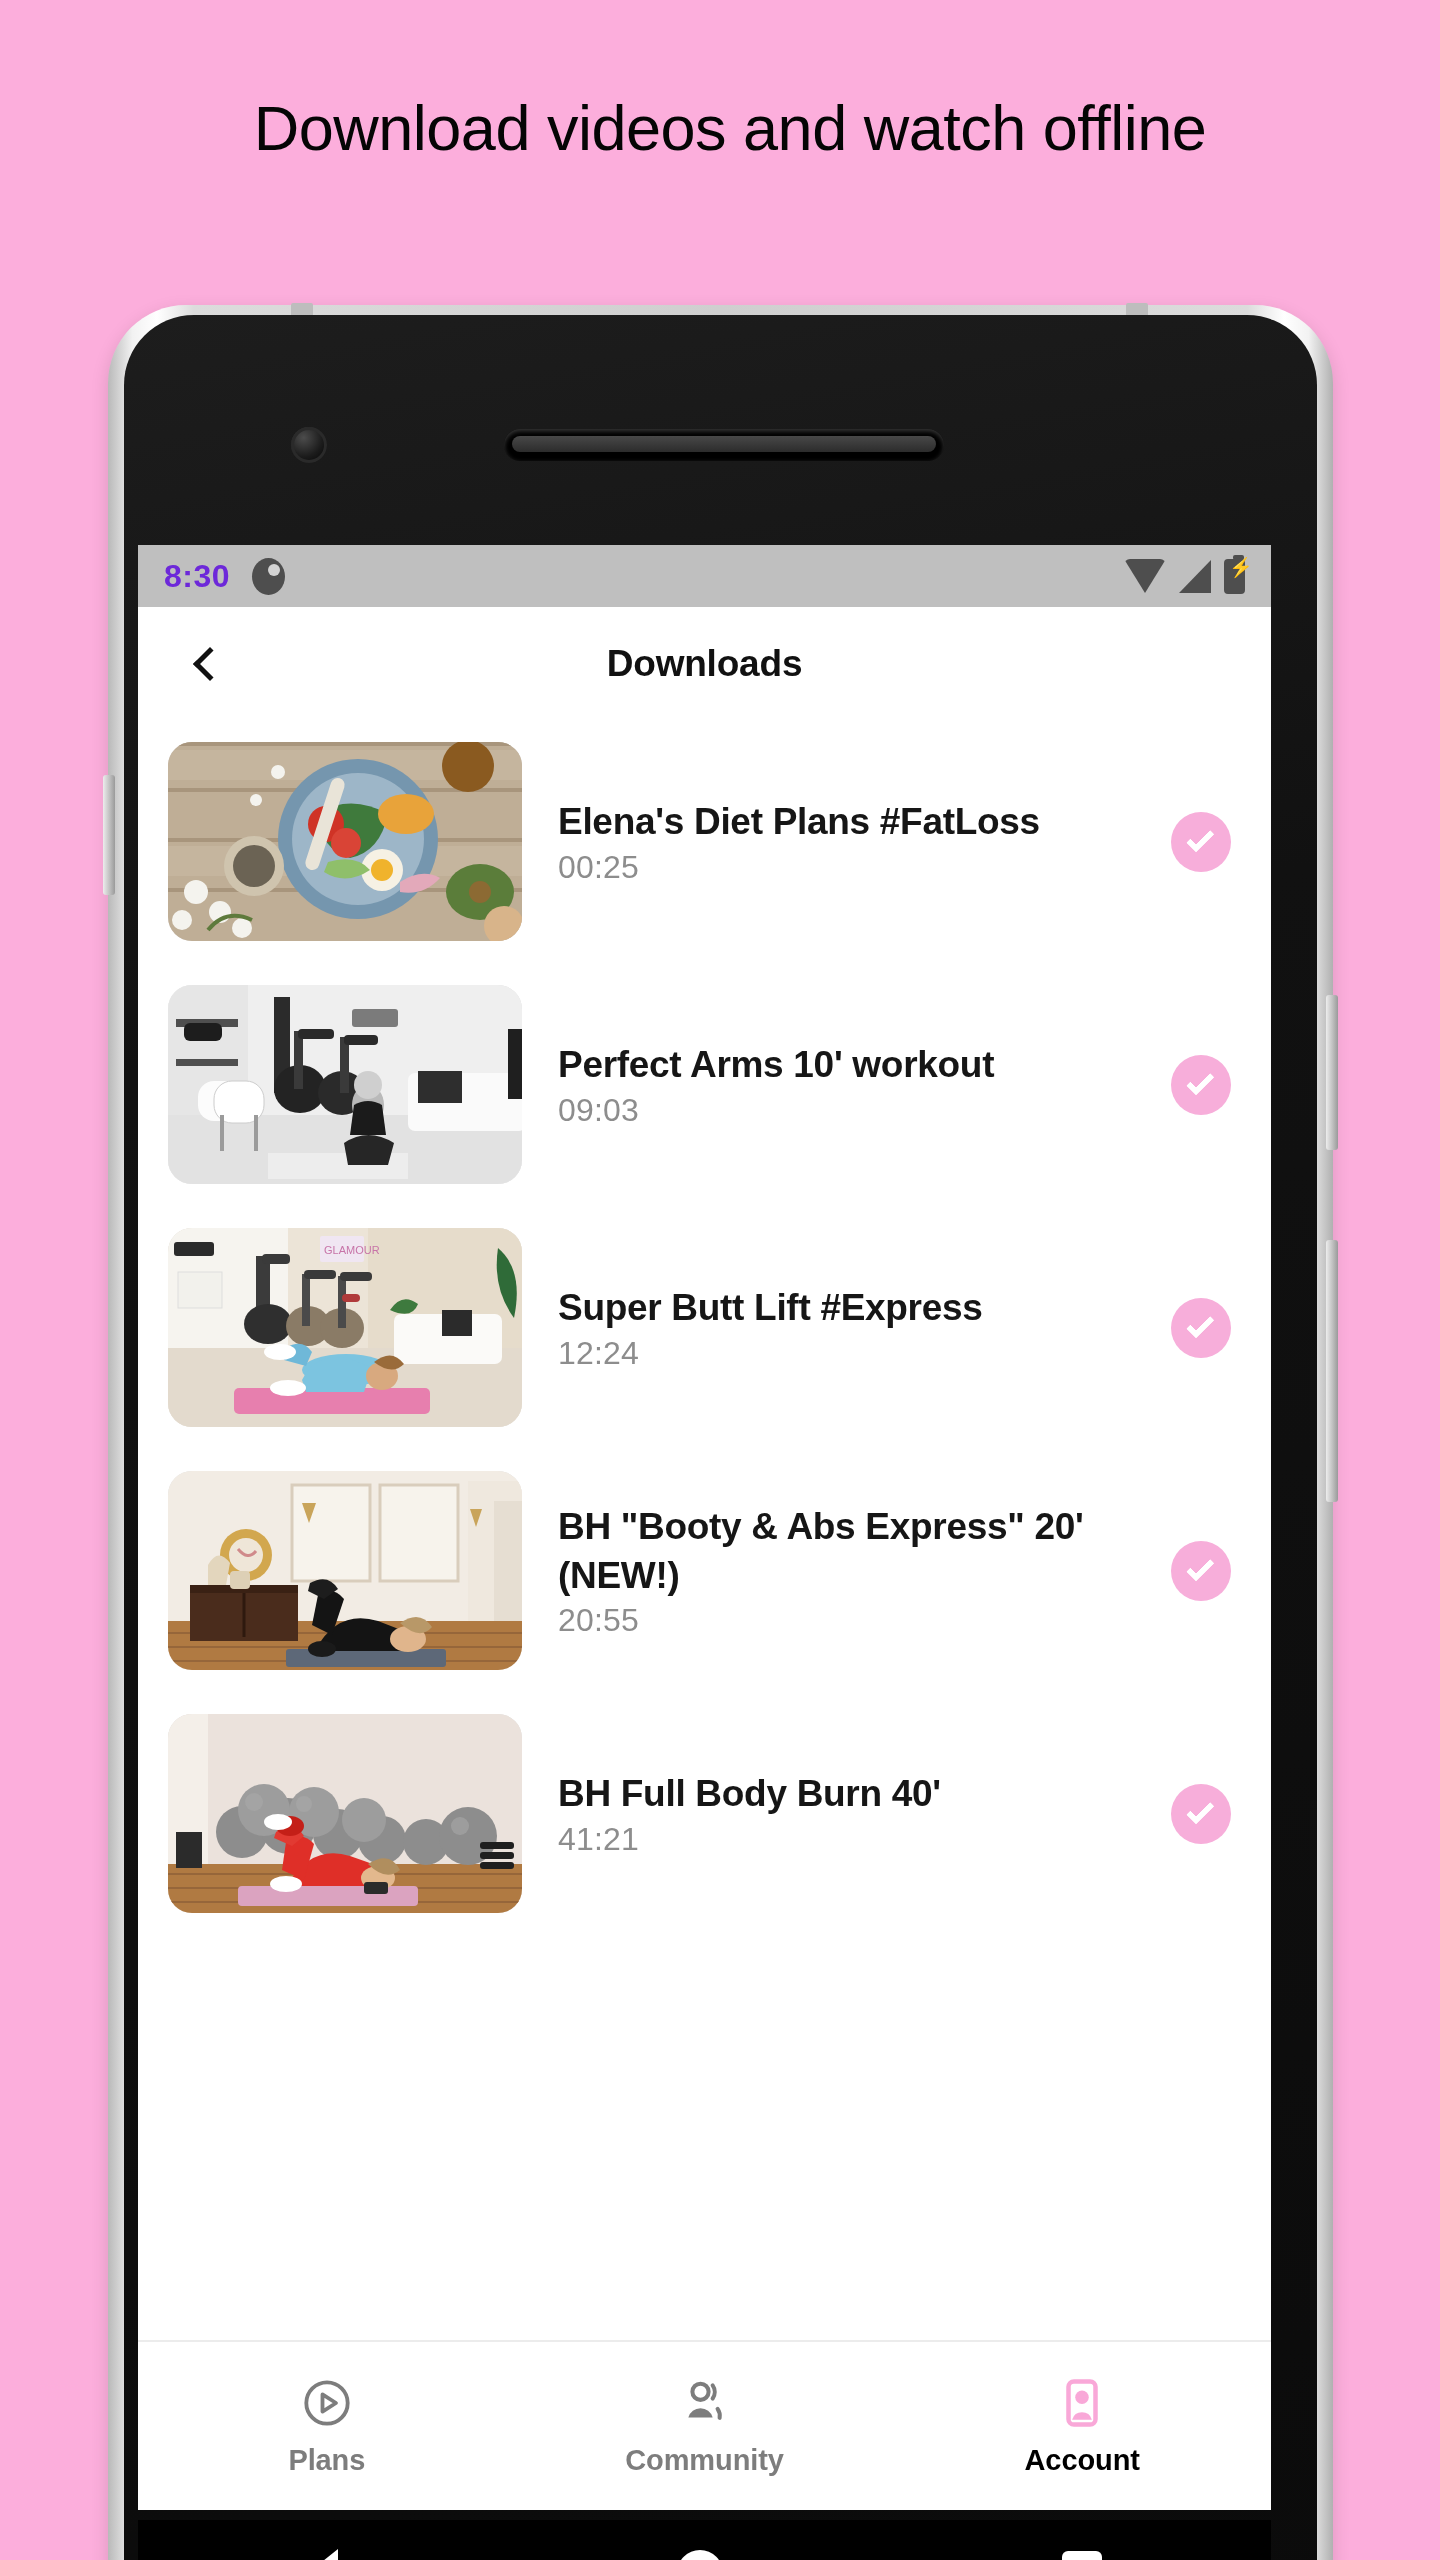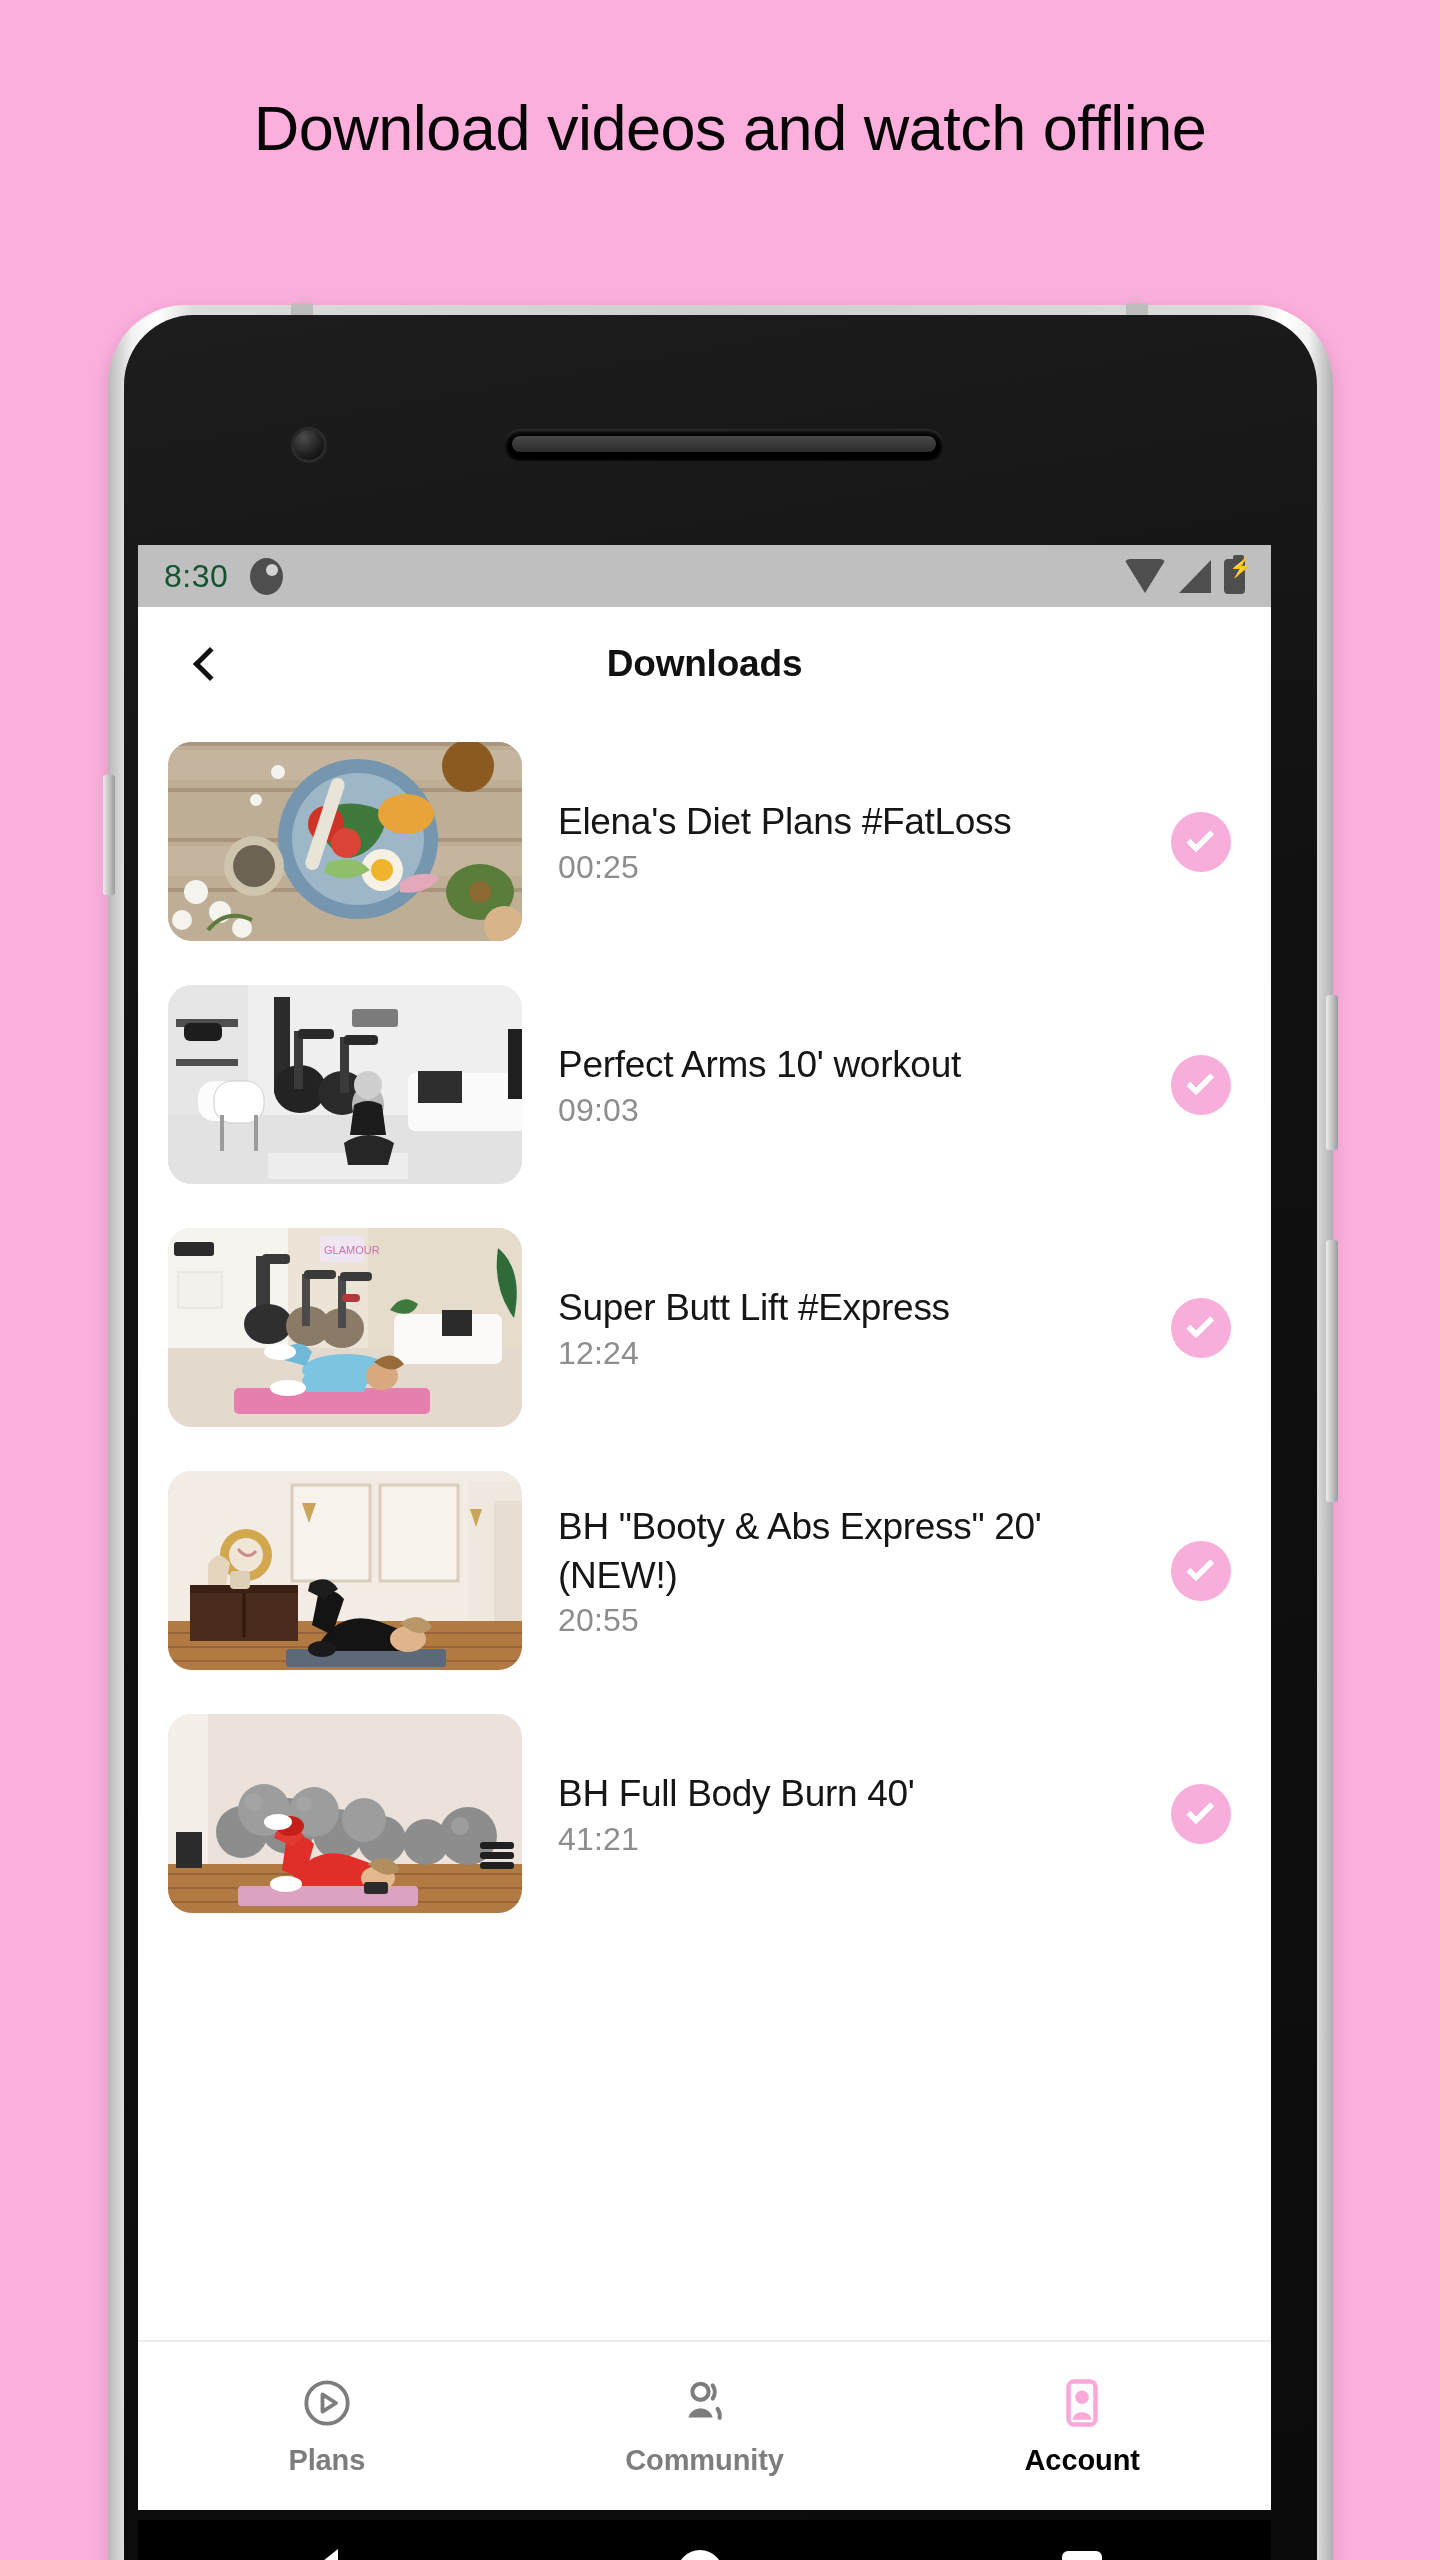--- a/index.html
+++ b/index.html
@@ -107,21 +107,21 @@
 
   
   .statusbar {
     height: 62px;
     background: #bfbfbf;
     display: flex; align-items: center;
     padding: 0 26px;
     color: #545454;
   }
   .status-time {
-    font-size: 32px; font-weight: 400; color: #14532d;
+    font-size: 32px; font-weight: 700; color: #6d28d9;
     letter-spacing: 0.5px;
   }
   .status-appicon {
     margin-left: 22px;
     width: 33px; height: 37px;
     border-radius: 50%;
     background: #4e4e4e;
     position: relative;
   }
   .status-appicon::after {
@@ -204,21 +204,21 @@
   .thumb svg { display: block; width: 100%; height: 100%; }
   .dl-meta {
     flex: 1 1 auto;
     padding-left: 36px;
     min-width: 0;
   }
   .dl-title {
     font-size: 37px;
     color: #161616;
     line-height: 1.33;
-    font-weight: 400;
+    font-weight: 700;
     letter-spacing: -0.3px;
   }
   .dl-dur {
     margin-top: 2px;
     font-size: 32px;
     color: #8d8d8d;
     letter-spacing: 0.2px;
   }
   .dl-check {
     flex: 0 0 60px;

